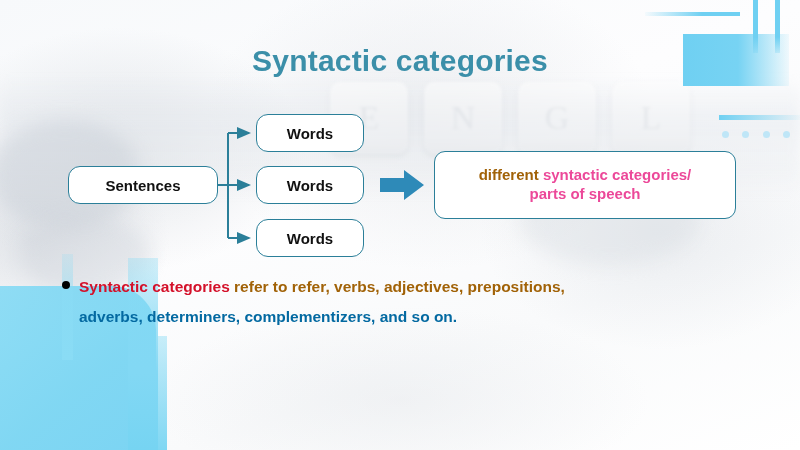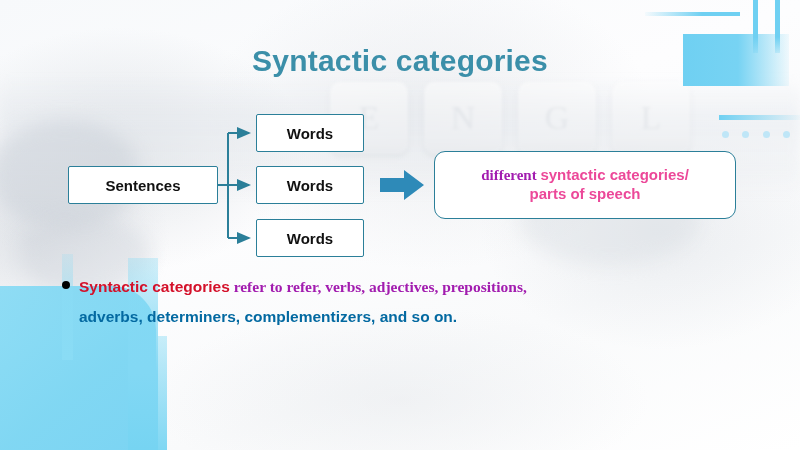--- a/index.html
+++ b/index.html
@@ -140,21 +140,21 @@
     color: #3b8fa9;
     letter-spacing: 0.2px;
   }
 
   
   .node {
     position: absolute;
     box-sizing: border-box;
     background: #ffffff;
     border: 1.6px solid #2b7f99;
-    border-radius: 2px;
+    border-radius: 12px;
     display: flex;
     align-items: center;
     justify-content: center;
     font-size: 15px;
     font-weight: bold;
     color: #111111;
   }
   .node-sentences { left: 68px;  top: 166px; width: 150px; height: 38px; }
   .node-words1    { left: 256px; top: 114px; width: 108px; height: 38px; }
   .node-words2    { left: 256px; top: 166px; width: 108px; height: 38px; }
@@ -163,21 +163,21 @@
   .node-result {
     left: 434px; top: 151px;
     width: 302px; height: 68px;
     border-radius: 11px;
     flex-direction: column;
     line-height: 1.25;
     font-size: 15px;
   }
   .node-result .ln { white-space: nowrap; }
   .tealtxt { color: #ec4899; }
-  .blacktxt { color: #a21caf; font-family: Liberation Serif, serif; }
+  .blacktxt { color: #a16207; }
 
   svg.connectors {
     position: absolute;
     left: 0; top: 0;
     width: 800px; height: 450px;
     pointer-events: none;
   }
 
   
   .bullet-wrap {

